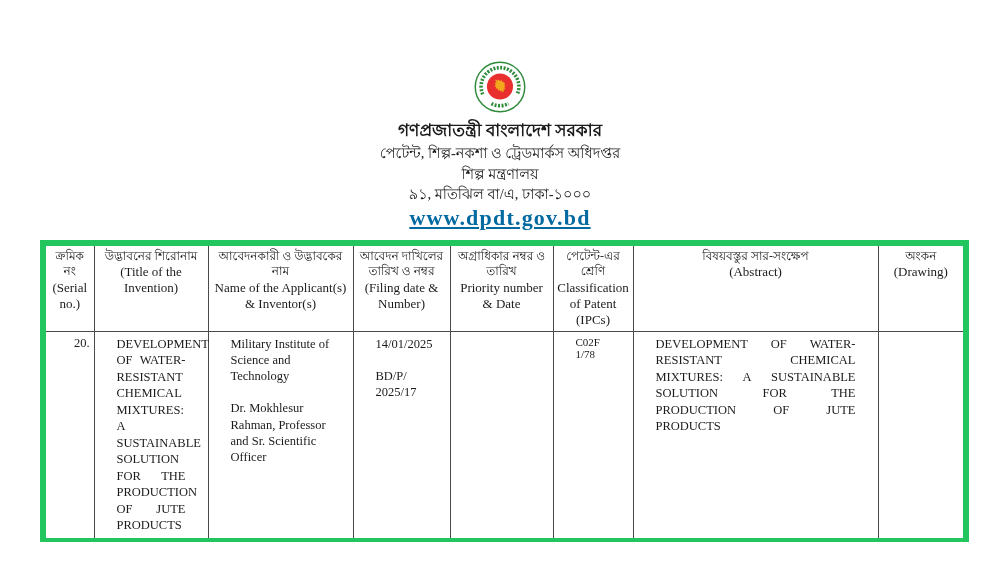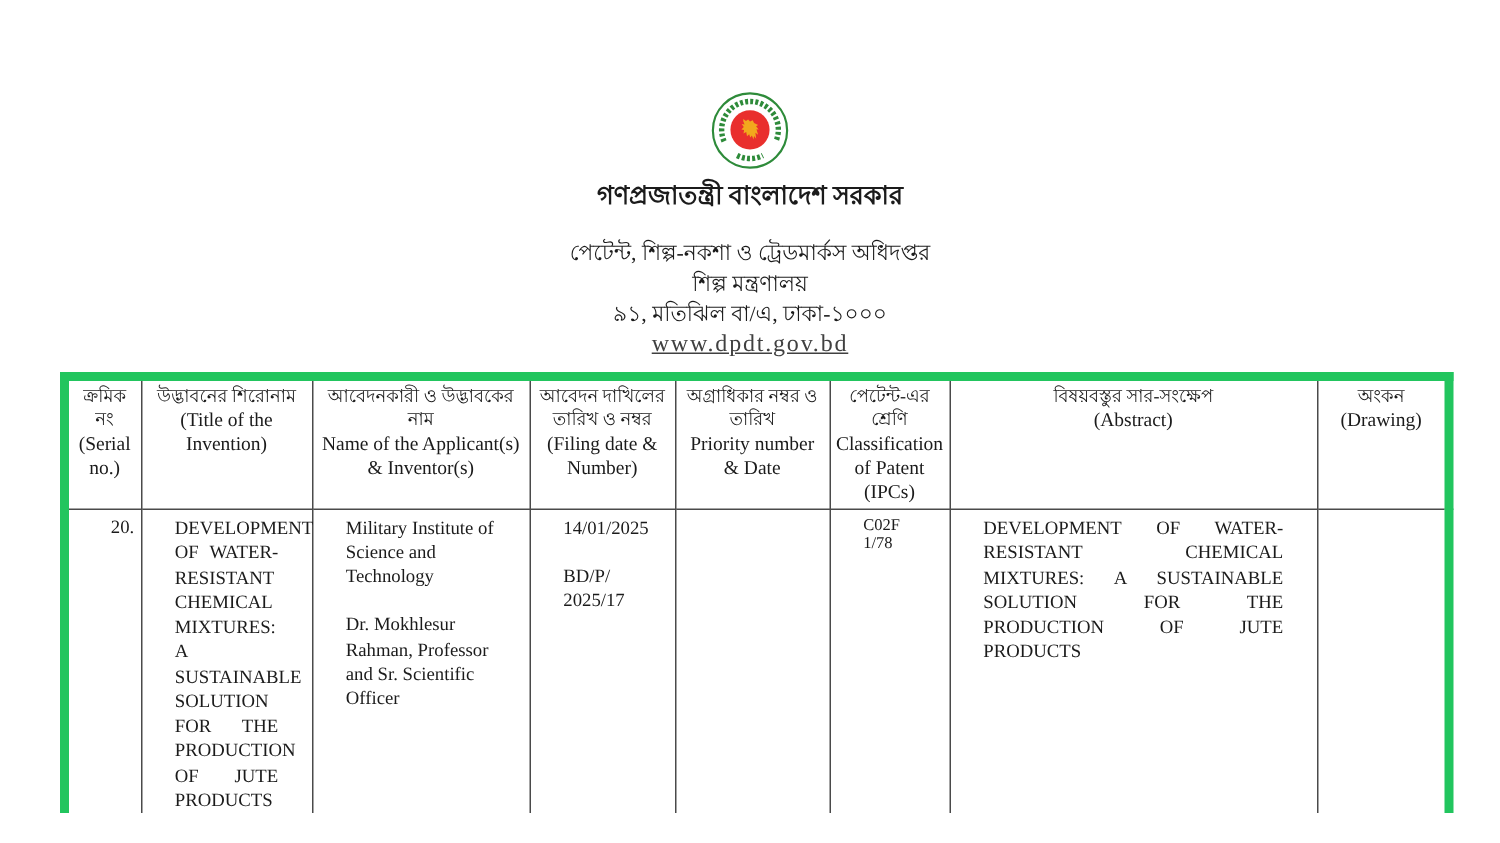--- a/index.html
+++ b/index.html
@@ -20,30 +20,30 @@
     align-items: center;
     text-align: center;
   }
   .seal { width: 54px; height: 54px; display: block; }
   .org-line1 {
     margin-top: 7px;
     font-size: 17px;
     font-weight: bold;
     line-height: 1.2;
   }
-  .org-line2 { font-size: 14.5px; margin-top: 19px; line-height: 1.25; }
+  .org-line2 { font-size: 14.5px; margin-top: 3px; line-height: 1.25; }
   .org-line3 { font-size: 14.5px; margin-top: 2px; line-height: 1.25; }
   .org-line4 { font-size: 14.5px; margin-top: 2px; line-height: 1.25; }
   .website {
     margin-top: 2px;
-    font-size: 16px;
-    font-weight: normal;
+    font-size: 22px;
+    font-weight: bold;
     letter-spacing: 1.2px;
     text-decoration: underline;
-    color: #404040;
+    color: #0369a1;
   }
   .doc-title {
     margin-top: 6px;
     font-weight: bold;
     font-size: 15px;
     line-height: 1.05;
     text-align: center;
   }
   .doc-title div { margin-top: 1px; }
   table.patent-table {

